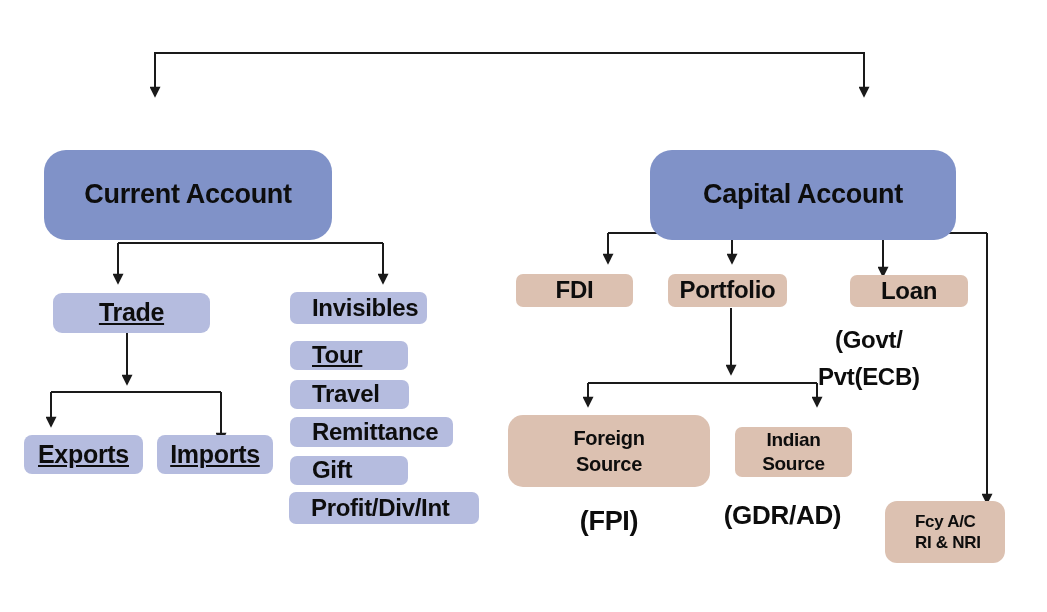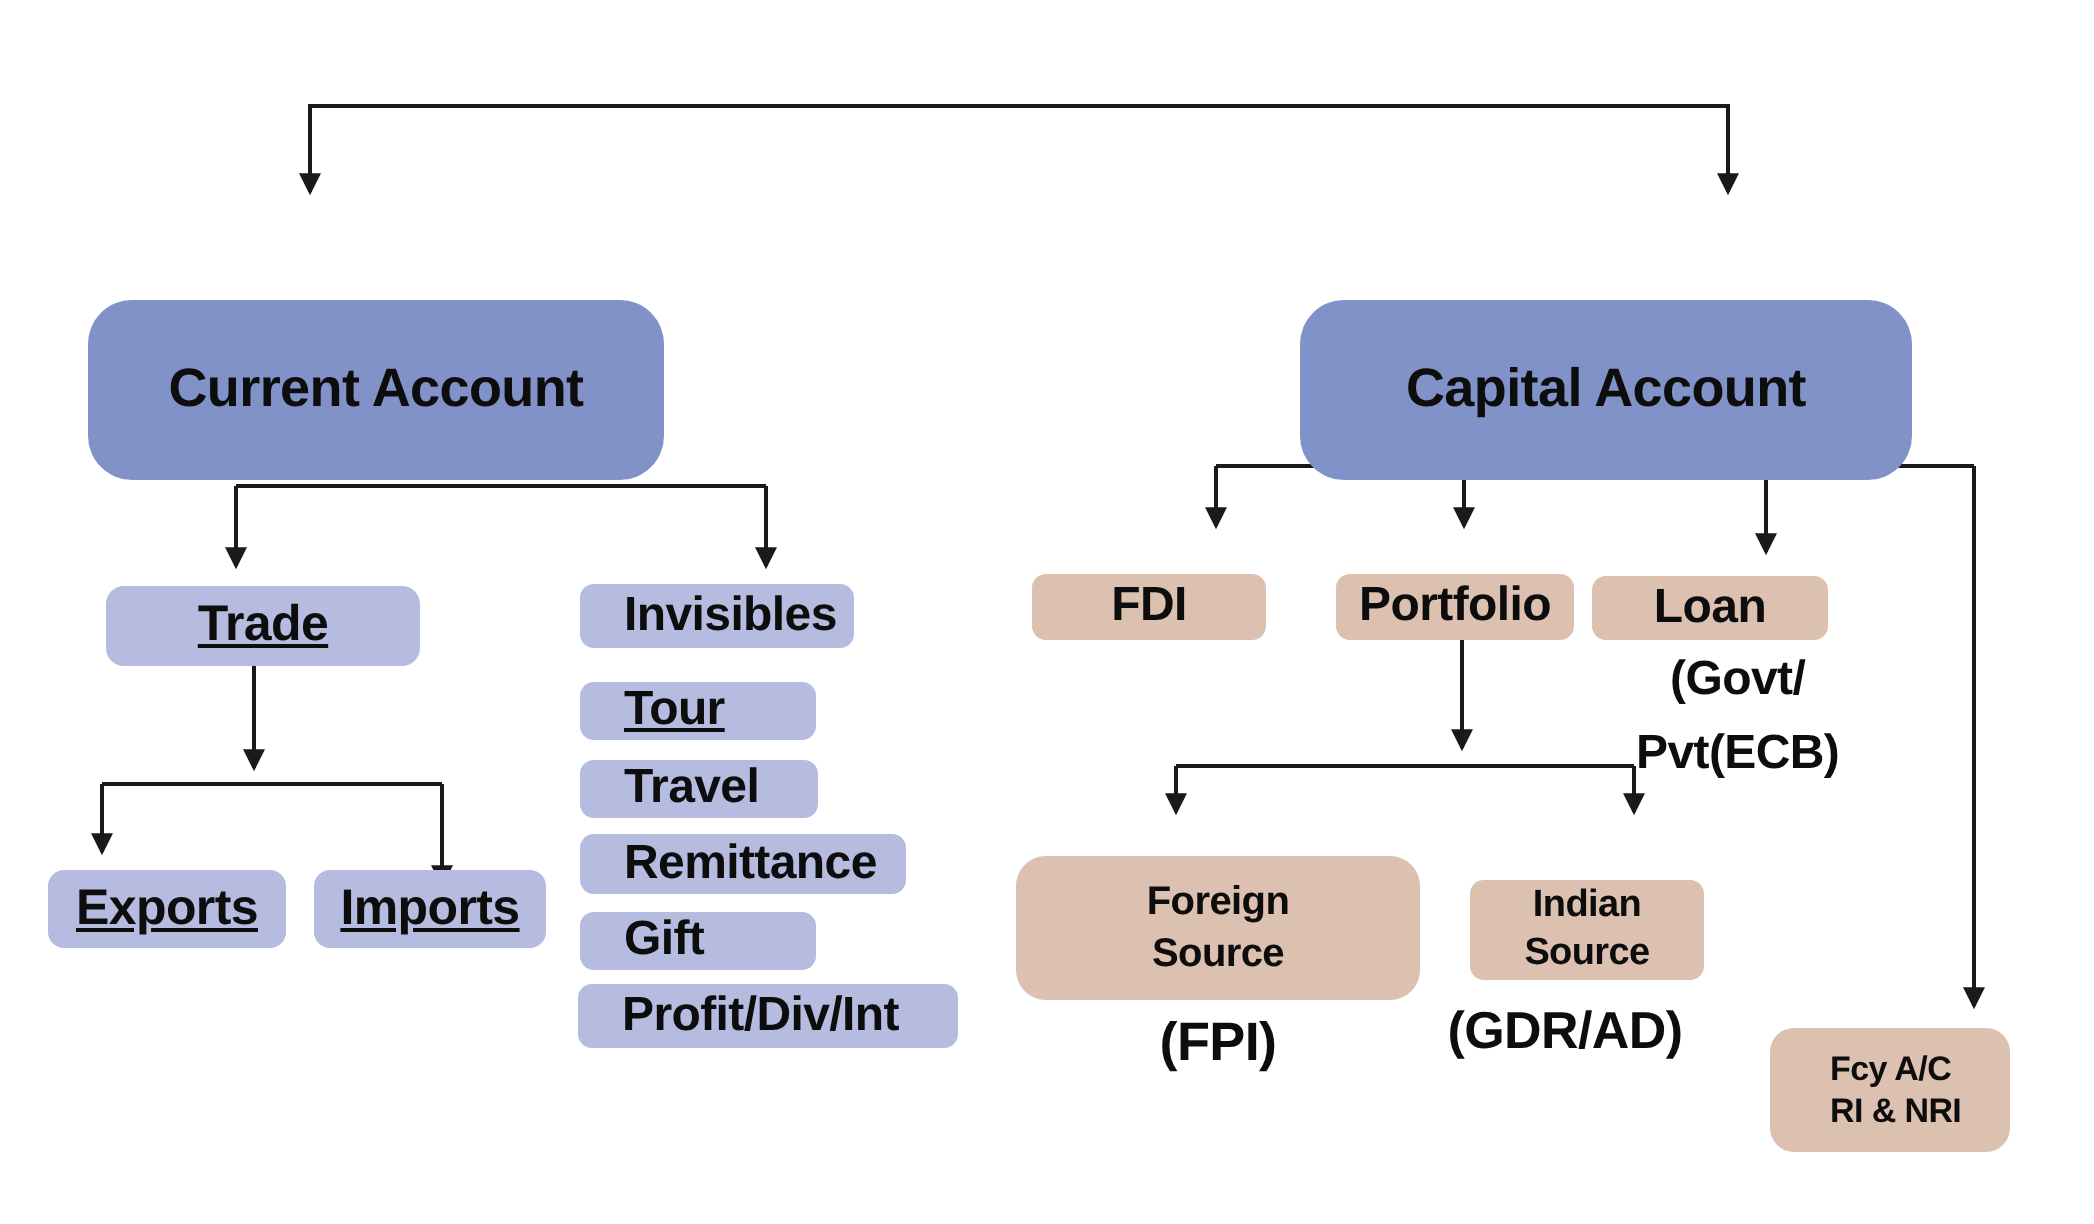--- a/index.html
+++ b/index.html
@@ -30,21 +30,20 @@
   .lightblue{
     background:var(--light_blue);
     border-radius:8px;
     font-size:25px;
     text-decoration:underline;
   }
   .tan{
     background:var(--tan);
     border-radius:7px;
     font-size:24px;
-    margin-top:13px;
   }
   .listbox{
     background:var(--light_blue);
     border-radius:7px;
     font-size:24px;
     justify-content:flex-start;
     padding-left:22px;
   }
   .note{
     position:absolute;
@@ -105,21 +104,21 @@
   <div class="node listbox" style="left:290px;top:380px;width:119px;height:29px;">Travel</div>
   <div class="node listbox" style="left:290px;top:417px;width:163px;height:30px;">Remittance</div>
   <div class="node listbox" style="left:290px;top:456px;width:118px;height:29px;">Gift</div>
   <div class="node listbox" style="left:289px;top:492px;width:190px;height:32px;">Profit/Div/Int</div>
 
   <div class="node lightblue" style="left:24px;top:435px;width:119px;height:39px;">Exports</div>
   <div class="node lightblue" style="left:157px;top:435px;width:116px;height:39px;">Imports</div>
 
   <div class="node tan" style="left:516px;top:274px;width:117px;height:33px;">FDI</div>
   <div class="node tan" style="left:668px;top:274px;width:119px;height:33px;">Portfolio</div>
-  <div class="node tan" style="left:796px;top:275px;width:118px;height:32px;">Loan</div>
+  <div class="node tan" style="left:850px;top:275px;width:118px;height:32px;">Loan</div>
 
   <div class="note" style="left:818px;top:321px;font-size:24px;line-height:37px;text-align:center;">
     <div>(Govt/</div>
     <div>Pvt(ECB)</div>
   </div>
 
   <div class="node tan stack" style="left:508px;top:415px;width:202px;height:72px;border-radius:15px;font-size:20px;line-height:26px;">
     <div>Foreign</div>
     <div>Source</div>
   </div>

